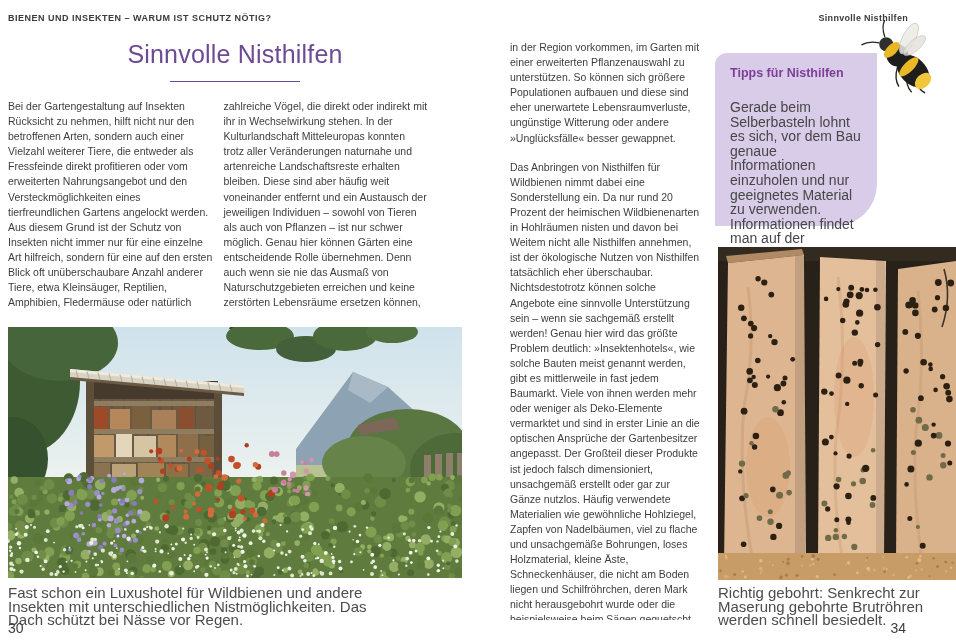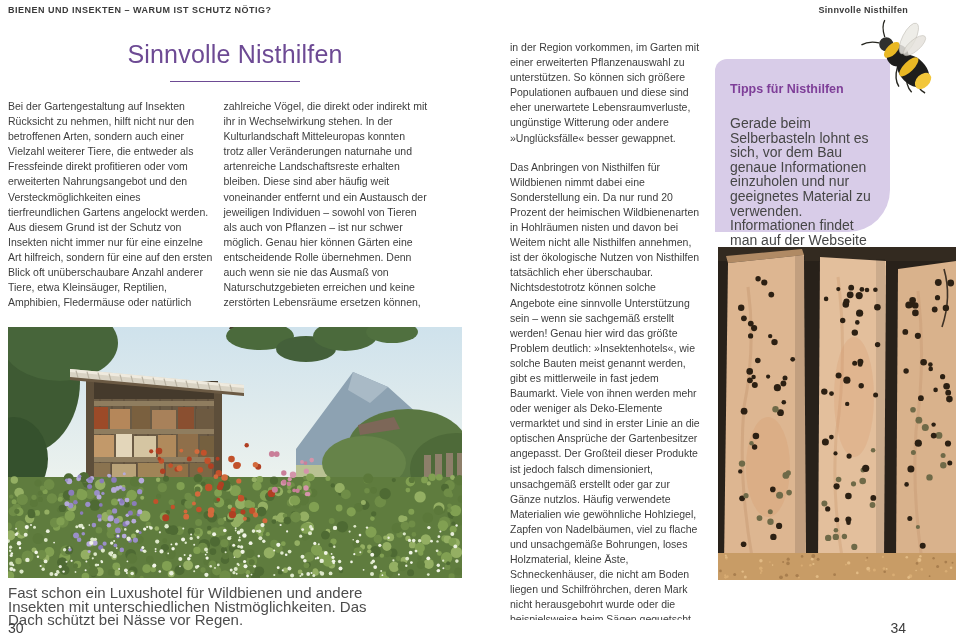--- a/index.html
+++ b/index.html
@@ -1,21 +1,21 @@
 <!DOCTYPE html>
 <html lang="de"><head>
 <meta charset="utf-8">
 <style>
   html,body{margin:0;padding:0;background:#ffffff;}
   .spread{
     position:relative;width:956px;height:643px;background:#ffffff;overflow:hidden;
     font-family:"Liberation Sans", sans-serif;color:#3d3d3d;
   }
   .runhead{
-    position:absolute;top:5px;font-size:9px;letter-spacing:.5px;color:#3a3a3a;font-weight:600;
+    position:absolute;top:13px;font-size:9px;letter-spacing:.5px;color:#3a3a3a;font-weight:600;
   }
   .runhead.left{left:8px;}
   .runhead.right{right:48px;font-weight:600;letter-spacing:.3px;}
   h1.chapter-title{
     position:absolute;left:8px;top:40px;width:454px;margin:0;text-align:center;
     font-size:25px;font-weight:500;color:#6d4a94;letter-spacing:.2px;
   }
   .title-rule{position:absolute;left:170px;top:81px;width:130px;height:1px;background:#6d4a94;}
   .bodytext{font-size:10.5px;line-height:15.1px;color:#3d3d3d;text-align:left;hyphens:auto;-webkit-hyphens:auto;}
   .twocol{
@@ -28,22 +28,22 @@
   figure{margin:0;padding:0;}
   .photo-left{position:absolute;left:8px;top:327px;width:454px;height:251px;overflow:hidden;}
   .photo-right{position:absolute;left:718px;top:247px;width:238px;height:333px;overflow:hidden;}
   .caption{font-size:15px;line-height:13.5px;color:#4c4c4c;}
   .caption-left{position:absolute;left:8px;top:586px;width:372px;}
   .caption-right{position:absolute;left:718px;top:586px;width:215px;}
   .pagenum{position:absolute;bottom:7px;font-size:14px;color:#3d3d3d;}
   .pagenum.left{left:8px;}
   .pagenum.right{right:50px;}
   .tips-box{
-    position:absolute;left:715px;top:59px;width:175px;height:173px;box-sizing:border-box;
-    background:#d8cce8;border-radius:12px 0 42px 0;padding:23px 15px 0 15px;
+    position:absolute;left:715px;top:53px;width:162px;height:173px;box-sizing:border-box;
+    background:#d8cce8;border-radius:12px 0 42px 0;padding:13px 15px 0 15px;
   }
   .tips-box h2{margin:0 0 20px 0;font-size:12.5px;font-weight:700;color:#7e3e98;}
   .tips-box p{margin:0;font-size:14px;line-height:14.6px;color:#464646;}
   .bee{position:absolute;left:856px;top:14px;width:100px;height:100px;}
   svg{display:block;}
 </style>
 </head>
 <body>
 
 <div class="spread">
@@ -1191,15 +1191,16 @@
             <circle cx="80.9" cy="330.6" r="0.9" fill="#d9ad74"></circle>
             <circle cx="190.7" cy="330.5" r="1.4" fill="#e2bb85"></circle>
             <circle cx="70.2" cy="312.2" r="1.6" fill="#a87e4e"></circle>
             <circle cx="42.8" cy="321.3" r="1.8" fill="#d9ad74"></circle>
             <circle cx="79.1" cy="328.6" r="1.7" fill="#a87e4e"></circle>
             <circle cx="8.6" cy="311.7" r="0.9" fill="#d9ad74"></circle>
           </g>
       </g>
     </svg>
   </figure>
+  <figcaption class="caption caption-right">Richtig gebohrt: Senkrecht zur Maserung gebohrte Brutröhren werden schnell besiedelt.</figcaption>
   <div class="pagenum right">34</div>
 
 </div>
 
 </body></html>

